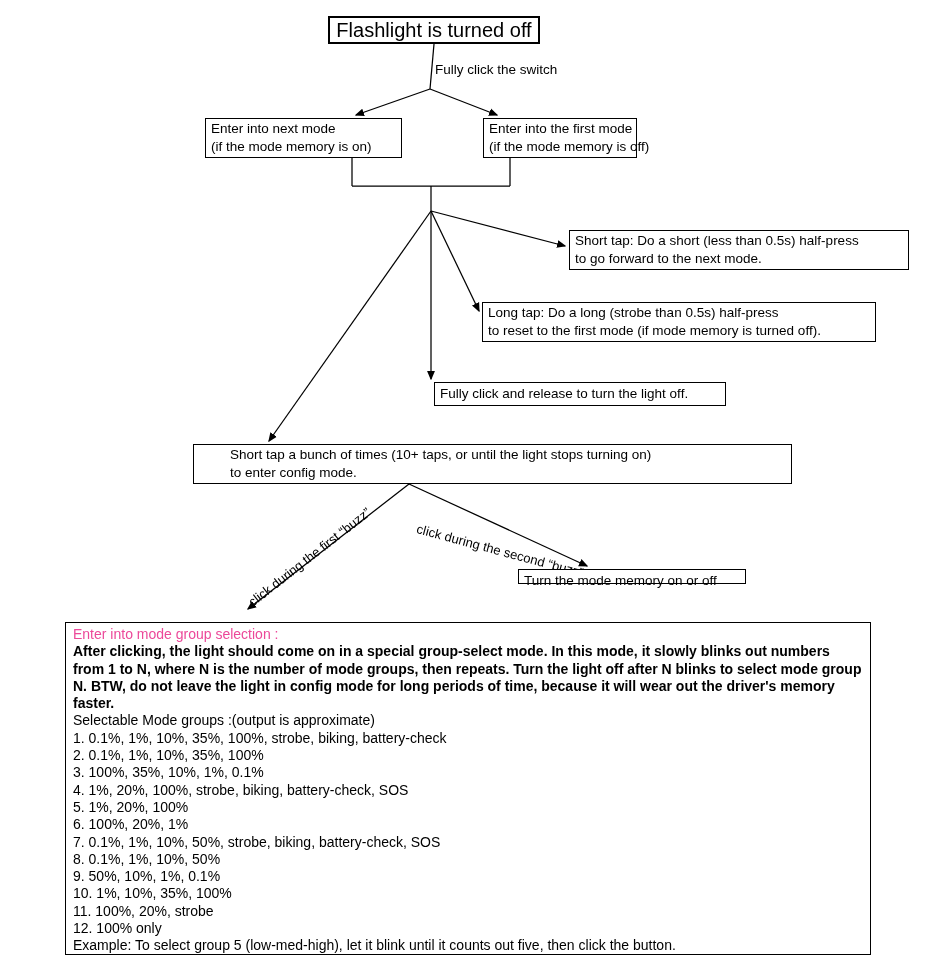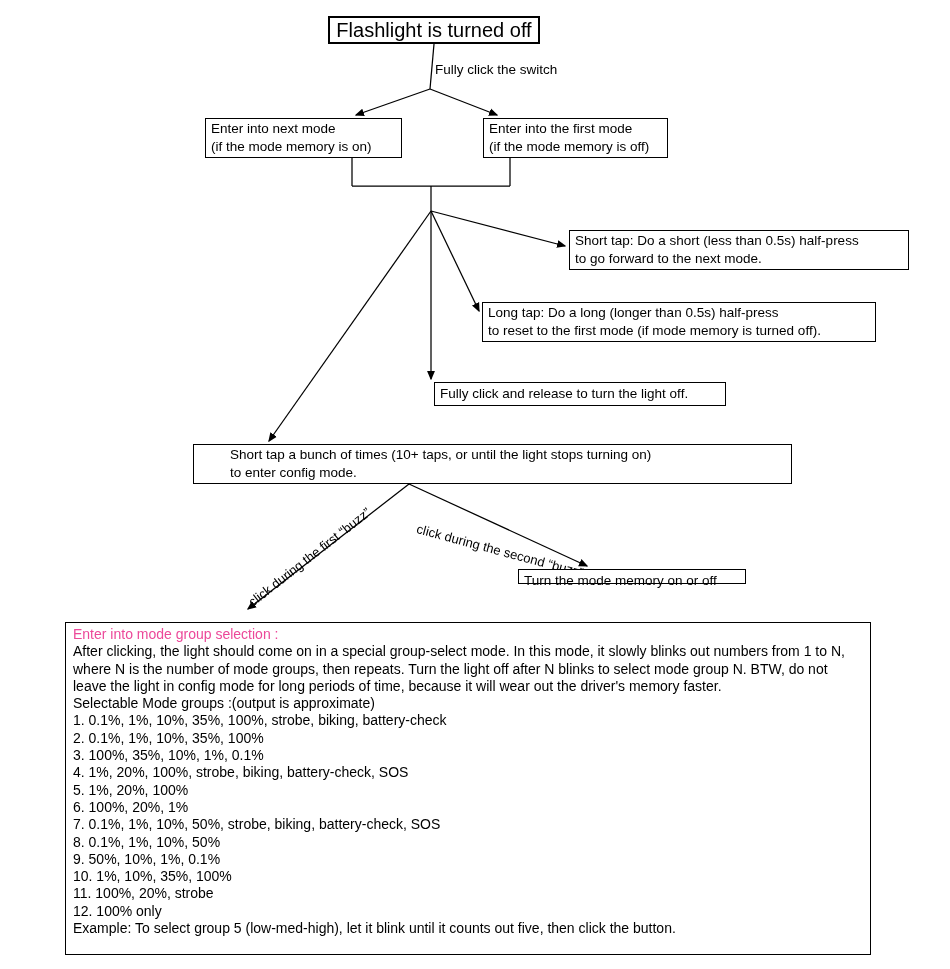--- a/index.html
+++ b/index.html
@@ -25,21 +25,21 @@
     white-space: nowrap;
     box-sizing: border-box;
   }
   .title-box {
     left: 328px; top: 16px; width: 212px; height: 28px;
     border-width: 2px;
     font-size: 20px; line-height: 23px;
     text-align: center;
   }
   .next-mode-box  { left: 205px; top: 118px; width: 197px; height: 40px; }
-  .first-mode-box { left: 483px; top: 118px; width: 185px; height: 40px; }
+  .first-mode-box { left: 483px; top: 118px; width: 154px; height: 40px; }
   .short-tap-box  { left: 569px; top: 230px; width: 340px; height: 40px; }
   .long-tap-box   { left: 482px; top: 302px; width: 394px; height: 40px; }
   .turn-off-box   { left: 434px; top: 382px; width: 292px; height: 24px; line-height: 20px; }
   .config-box     { left: 193px; top: 444px; width: 599px; height: 40px; padding-left: 36px; }
   .memory-box     { left: 518px; top: 569px; width: 228px; height: 15px; line-height: 19px; }
 
   .floating-label {
     position: absolute; z-index: 2;
     font-size: 13.5px;
     white-space: nowrap;
@@ -52,21 +52,21 @@
   .second-buzz-label { left: 417px; top: 521px; transform: rotate(15deg); }
 
   .big-box {
     left: 65px; top: 622px; width: 806px; height: 333px;
     font-size: 14px; line-height: 17.3px;
     padding: 3px 7px;
     white-space: normal;
     overflow: hidden;
   }
   .big-box .heading { white-space: nowrap; }
-  .big-box .desc { max-width: 790px; }
+  .big-box .desc { max-width: 790px; font-weight: bold; }
   .big-box .group-line, .big-box .groups-heading, .big-box .example { white-space: nowrap; }
 </style>
 </head>
 <body>
 
 <div class="canvas">
 
   <svg class="wires" width="950" height="969" aria-hidden="true">
     <defs>
       <marker id="arr" viewBox="0 0 10 10" refX="8.5" refY="5" markerWidth="7.5" markerHeight="7.5" orient="auto">
@@ -105,21 +105,21 @@
     <div>Enter into the first mode</div>
     <div>(if the mode memory is off)</div>
   </div>
 
   <div class="box short-tap-box">
     <div>Short tap: Do a short (less than 0.5s) half-press</div>
     <div>to go forward to the next mode.</div>
   </div>
 
   <div class="box long-tap-box">
-    <div>Long tap: Do a long (longer than 0.5s) half-press</div>
+    <div>Long tap: Do a long (strobe than 0.5s) half-press</div>
     <div>to reset to the first mode (if mode memory is turned off).</div>
   </div>
 
   <div class="box turn-off-box">Fully click and release to turn the light off.</div>
 
   <div class="box config-box">
     <div>Short tap a bunch of times (10+ taps, or until the light stops turning on)</div>
     <div>to enter config mode.</div>
   </div>
 

